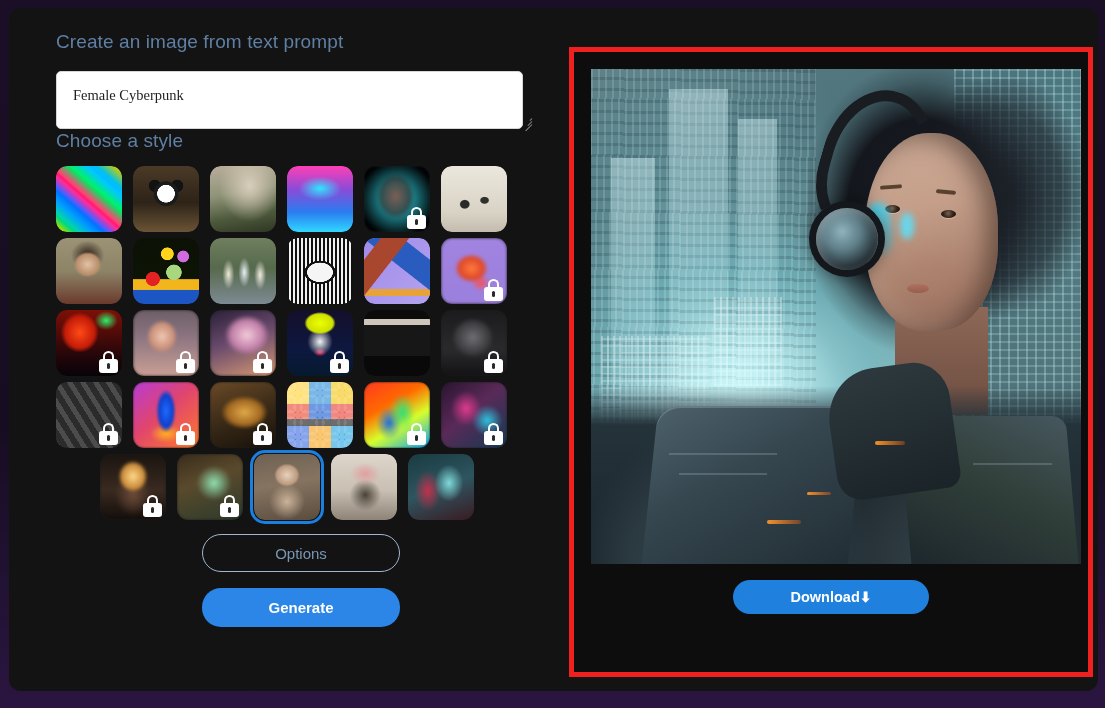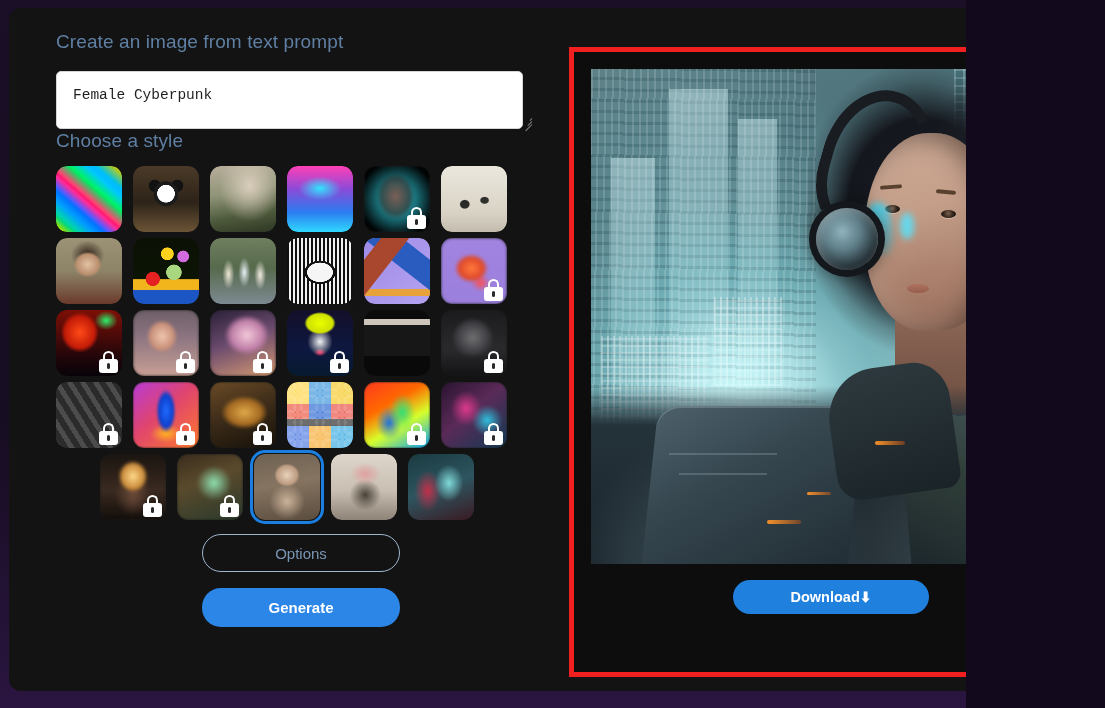--- a/index.html
+++ b/index.html
@@ -8,21 +8,21 @@
   html, body {
     width: 1105px;
     height: 708px;
     overflow: hidden;
     background: #13091c;
     font-family: "Liberation Sans", sans-serif;
   }
 
   #app-root {
     position: relative;
-    width: 966px;
+    width: 1105px;
     height: 708px;
     background: linear-gradient(180deg, #1a0f26 0%, #170d22 60%, #2a1540 100%);
     overflow: hidden;
   }
 
   
   #page-card {
     position: absolute;
     left: 9px;
     top: 8px;
@@ -52,21 +52,21 @@
   
   #prompt-wrap { margin-top: 17px; position: relative; }
 
   #prompt-input {
     width: 467px;
     height: 58px;
     background: #ffffff;
     border: 1px solid #d6d6d6;
     border-radius: 5px;
     color: #1f1f1f;
-    font-family: Liberation Mono, monospace;
+    font-family: Liberation Serif, serif;
     font-size: 14.5px;
     padding: 15px 16px;
     resize: none;
     outline: none;
     display: block;
   }
   #resize-grip {
     position: absolute;
     right: 3px; bottom: 2px;
     width: 12px; height: 12px;

